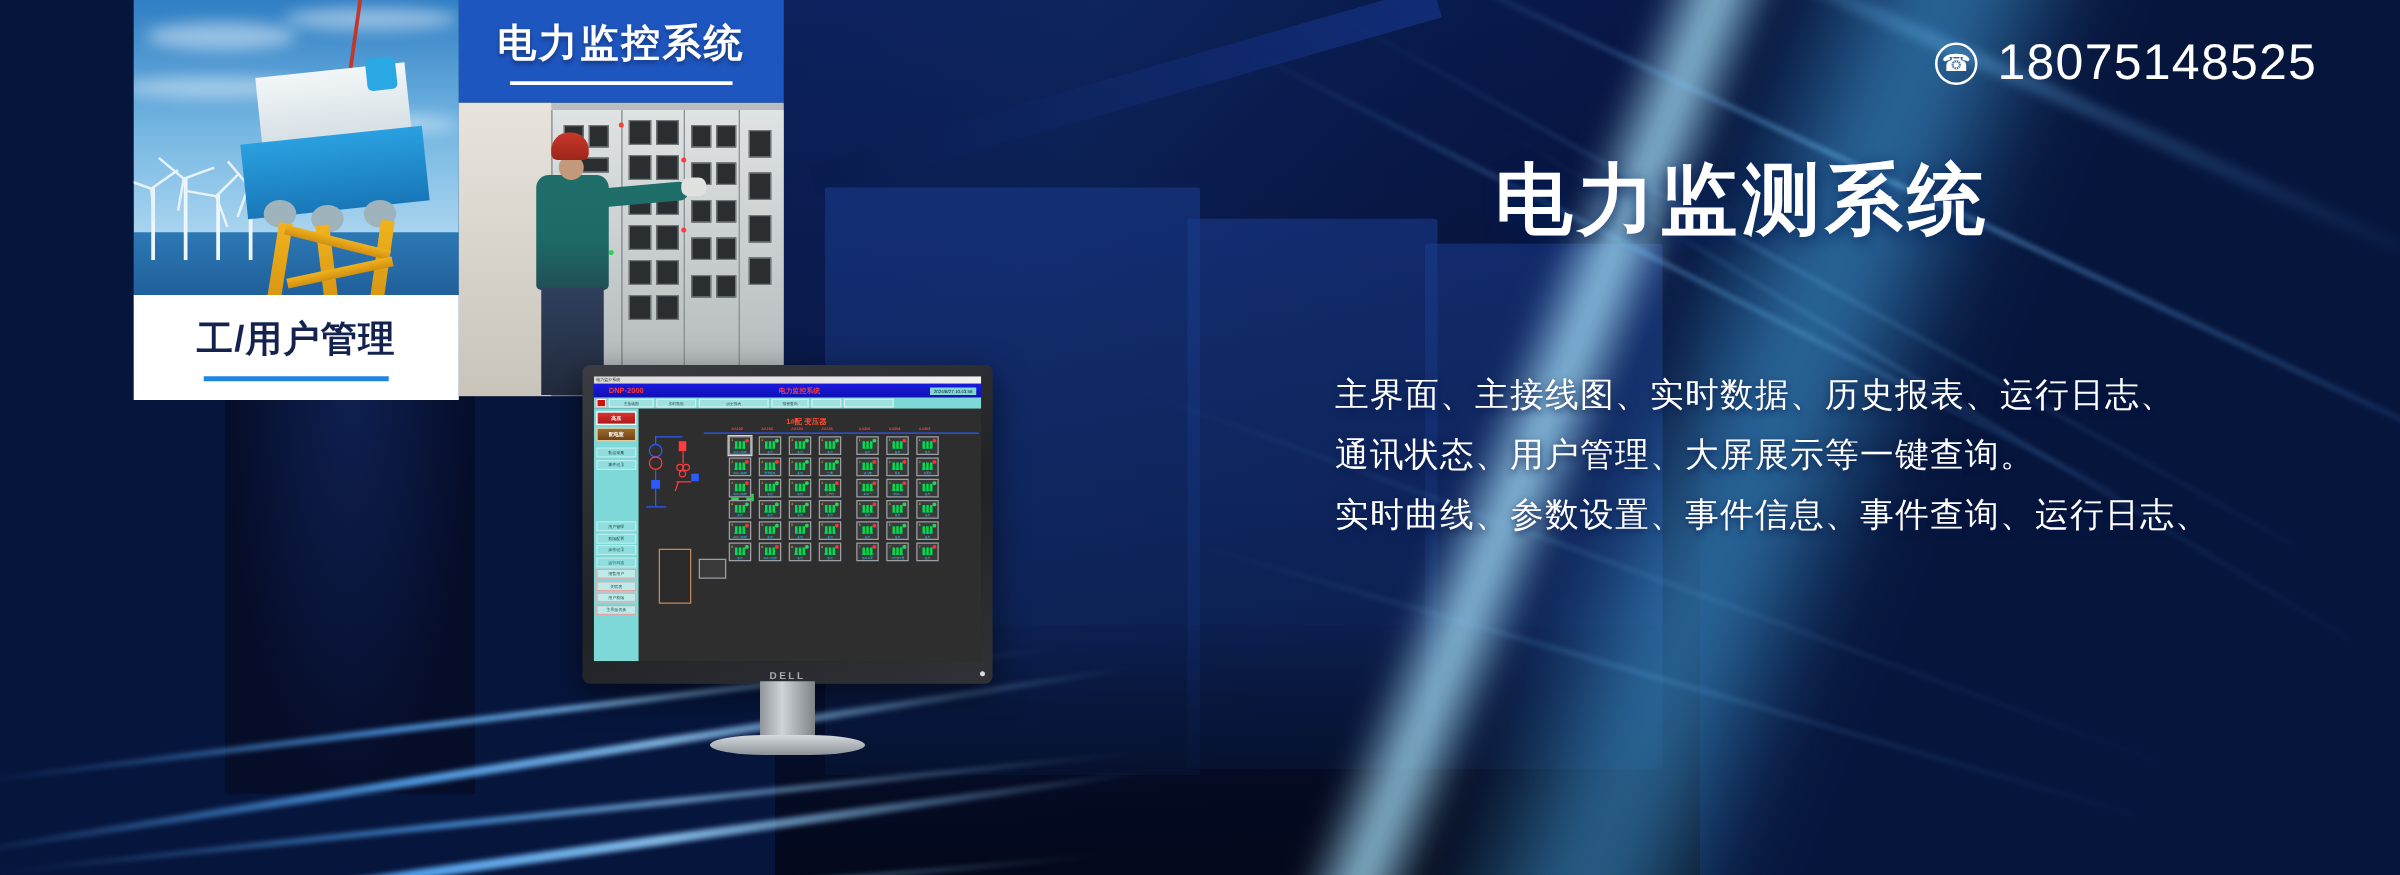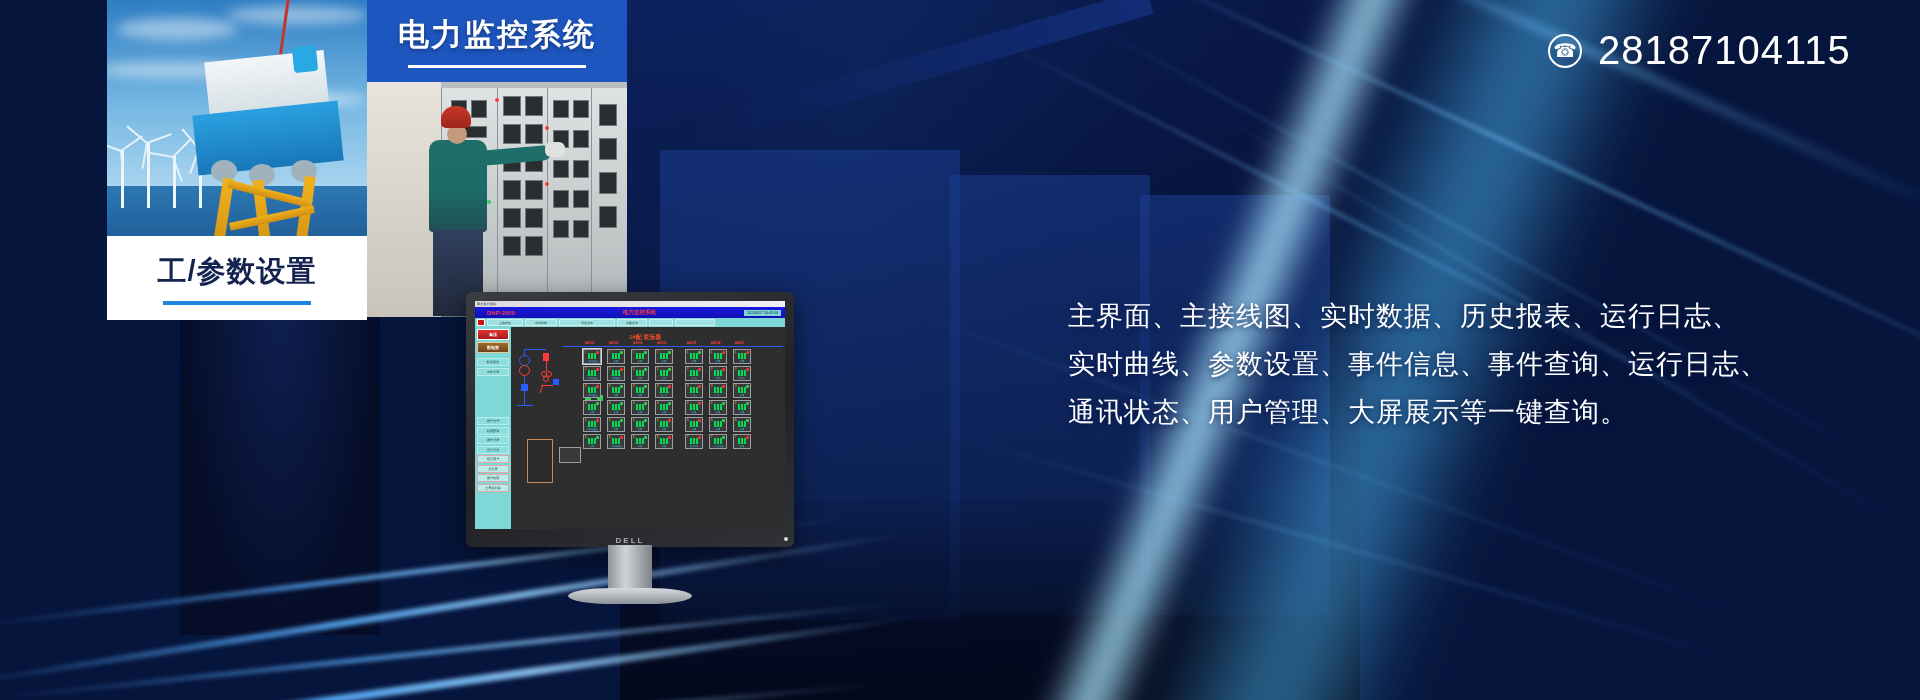--- a/index.html
+++ b/index.html
@@ -346,21 +346,21 @@
     <div class="sw-worker-face"></div>
     <div class="sw-worker-head"></div>
   </div>
 
   <div class="label-blue">
     <div class="txt">电力监控系统</div>
     <div class="rule"></div>
   </div>
 
   <div class="label-white">
-    <div class="txt">工/参数设置</div>
+    <div class="txt">工/用户管理</div>
     <div class="rule"></div>
   </div>
 
   <div class="monitor">
     <div class="mon-bezel">
       <div class="mon-screen">
         <div class="scada">
 
           <div class="scada-title">电力监控系统</div>
 
@@ -902,23 +902,24 @@
       </div>
       <div class="mon-logo">DELL</div>
       <div class="mon-power"></div>
     </div>
     <div class="mon-neck"></div>
     <div class="mon-base"></div>
   </div>
 
   <div class="phone">
     <div class="phone-icon">☎</div>
-    <div class="phone-num">28187104115</div>
+    <div class="phone-num">18075148525</div>
   </div>
 
+  <div class="main-title">电力监测系统</div>
 
   <div class="desc">
     <div>主界面、主接线图、实时数据、历史报表、运行日志、</div>
+    <div>通讯状态、用户管理、大屏展示等一键查询。</div>
     <div>实时曲线、参数设置、事件信息、事件查询、运行日志、</div>
-    <div>通讯状态、用户管理、大屏展示等一键查询。</div>
   </div>
 
 </div>
 
 </body></html>

